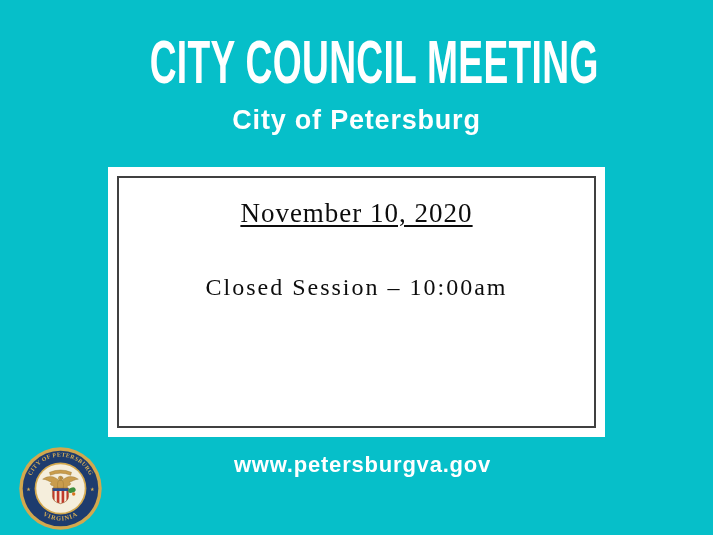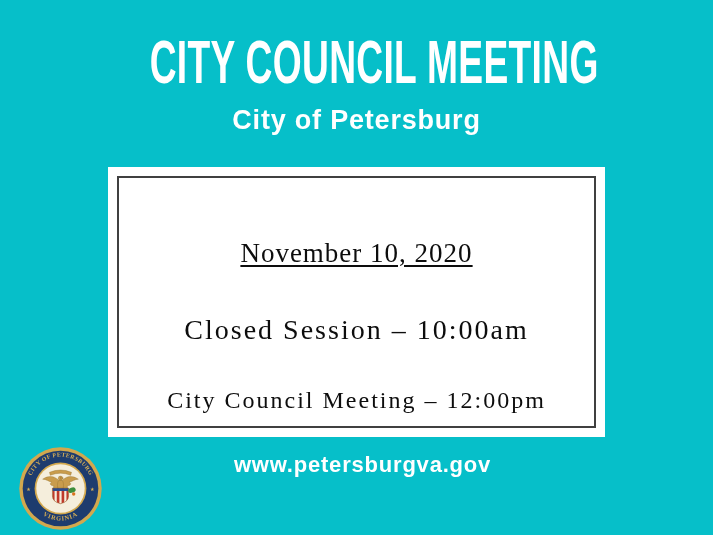--- a/index.html
+++ b/index.html
@@ -64,33 +64,32 @@
     border: 2px solid #404040;
   }
   .card-line {
     position: absolute;
     left: 0;
     width: 100%;
     text-align: center;
     font-family: "Liberation Serif", serif;
     color: #0d0d0d;
     white-space: nowrap;
-    margin-top: 40px;
   }
   .card-date {
     top: 31px;
     font-size: 27px;
     letter-spacing: 1px;
     text-decoration: underline;
     text-decoration-thickness: 2px;
     text-underline-offset: 3px;
   }
   .card-item-0 {
     top: 107px;
-    font-size: 28px;
+    font-size: 24px;
     letter-spacing: 2px;
     text-align: center;
   }
   .card-item-1 {
     top: 180px;
     font-size: 24px;
     letter-spacing: 2px;
   }
   
   .website {
@@ -131,21 +130,20 @@
 
   <div class="title-wrap">
     <span class="title-inner">CITY COUNCIL MEETING</span>
   </div>
   <div class="subtitle">City of Petersburg</div>
 
   <div class="card">
     <div class="card-border"></div>
     <div class="card-line card-date">November 10, 2020</div>
     <div class="card-line card-item-0">Closed Session – 10:00am</div>
-    <div class="card-line card-item-1">City Council Meeting – 12:00pm</div>
   </div>
 
   <div class="seal">
     <svg viewBox="-50 -50 100 100" xmlns="http://www.w3.org/2000/svg">
 
       <circle cx="0" cy="0" r="48.5" fill="#D2A84E"></circle>
       <circle cx="0" cy="0" r="44.5" fill="#1E3C6E"></circle>
       <circle cx="0" cy="0" r="30.5" fill="#D2A84E"></circle>
       <circle cx="0" cy="0" r="28.5" fill="#F5EEDC"></circle>
 

